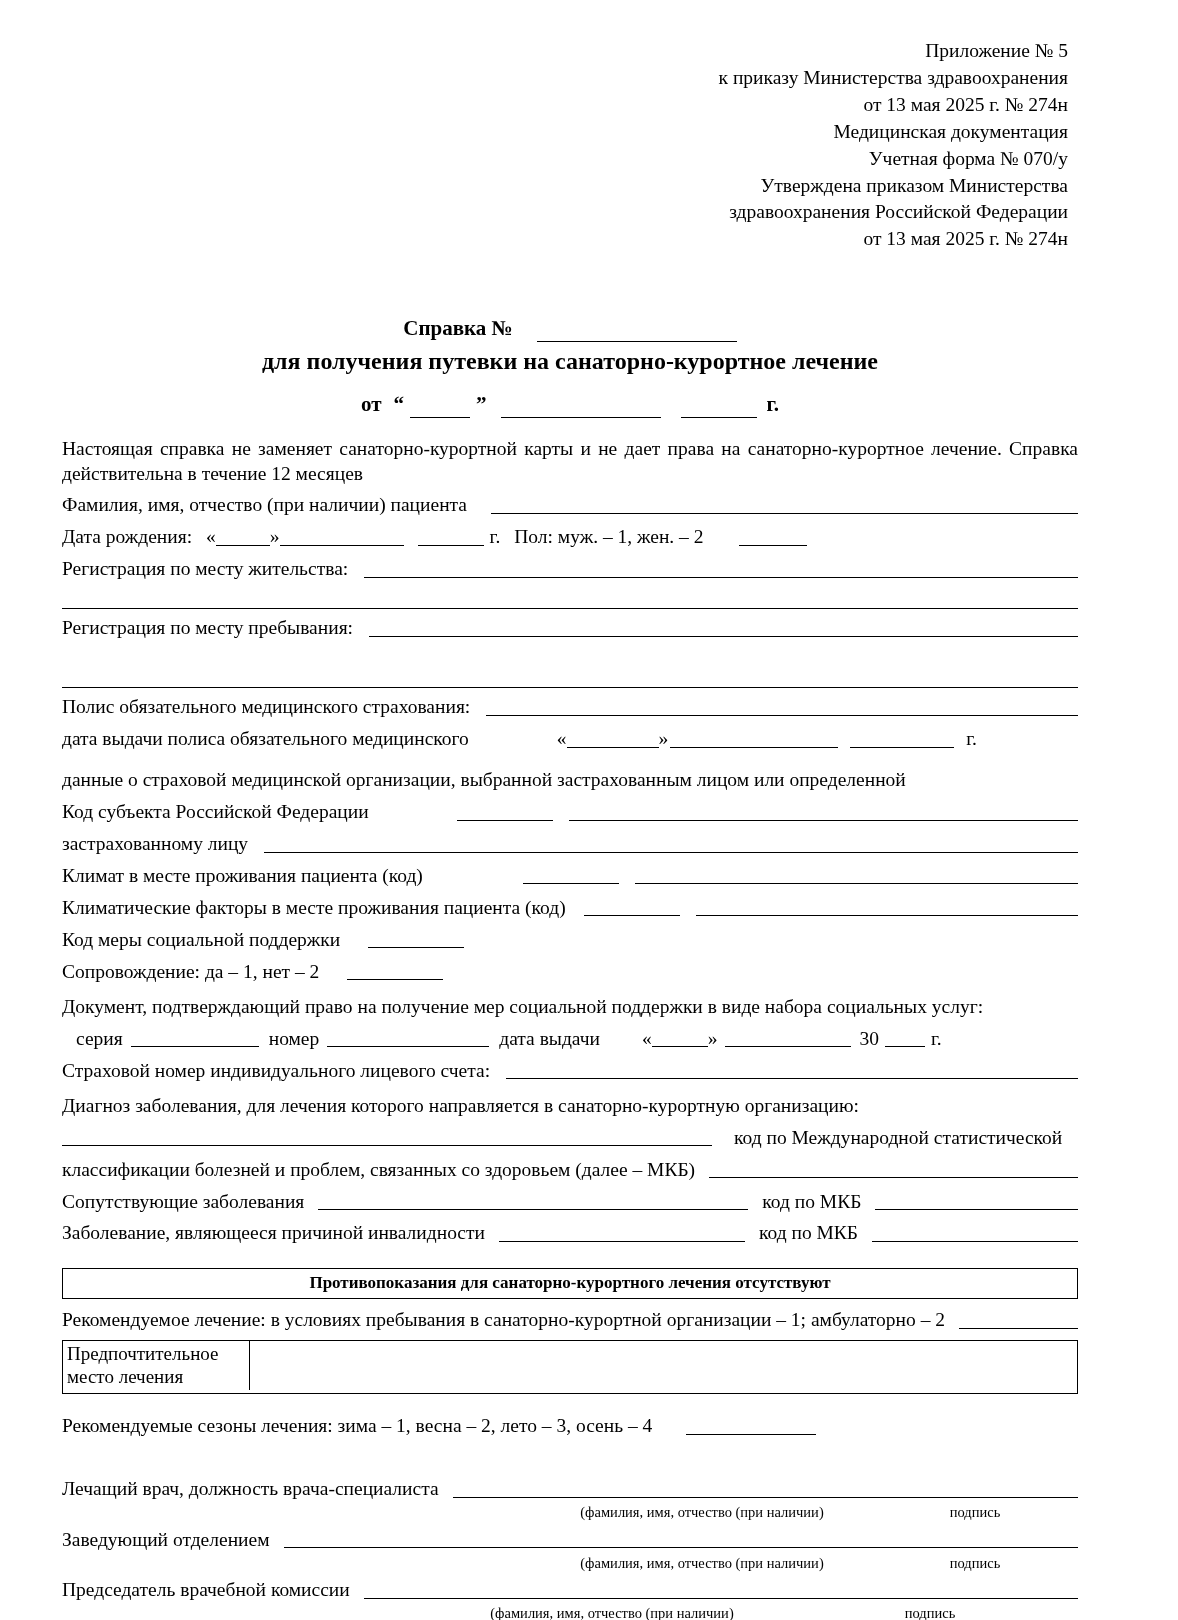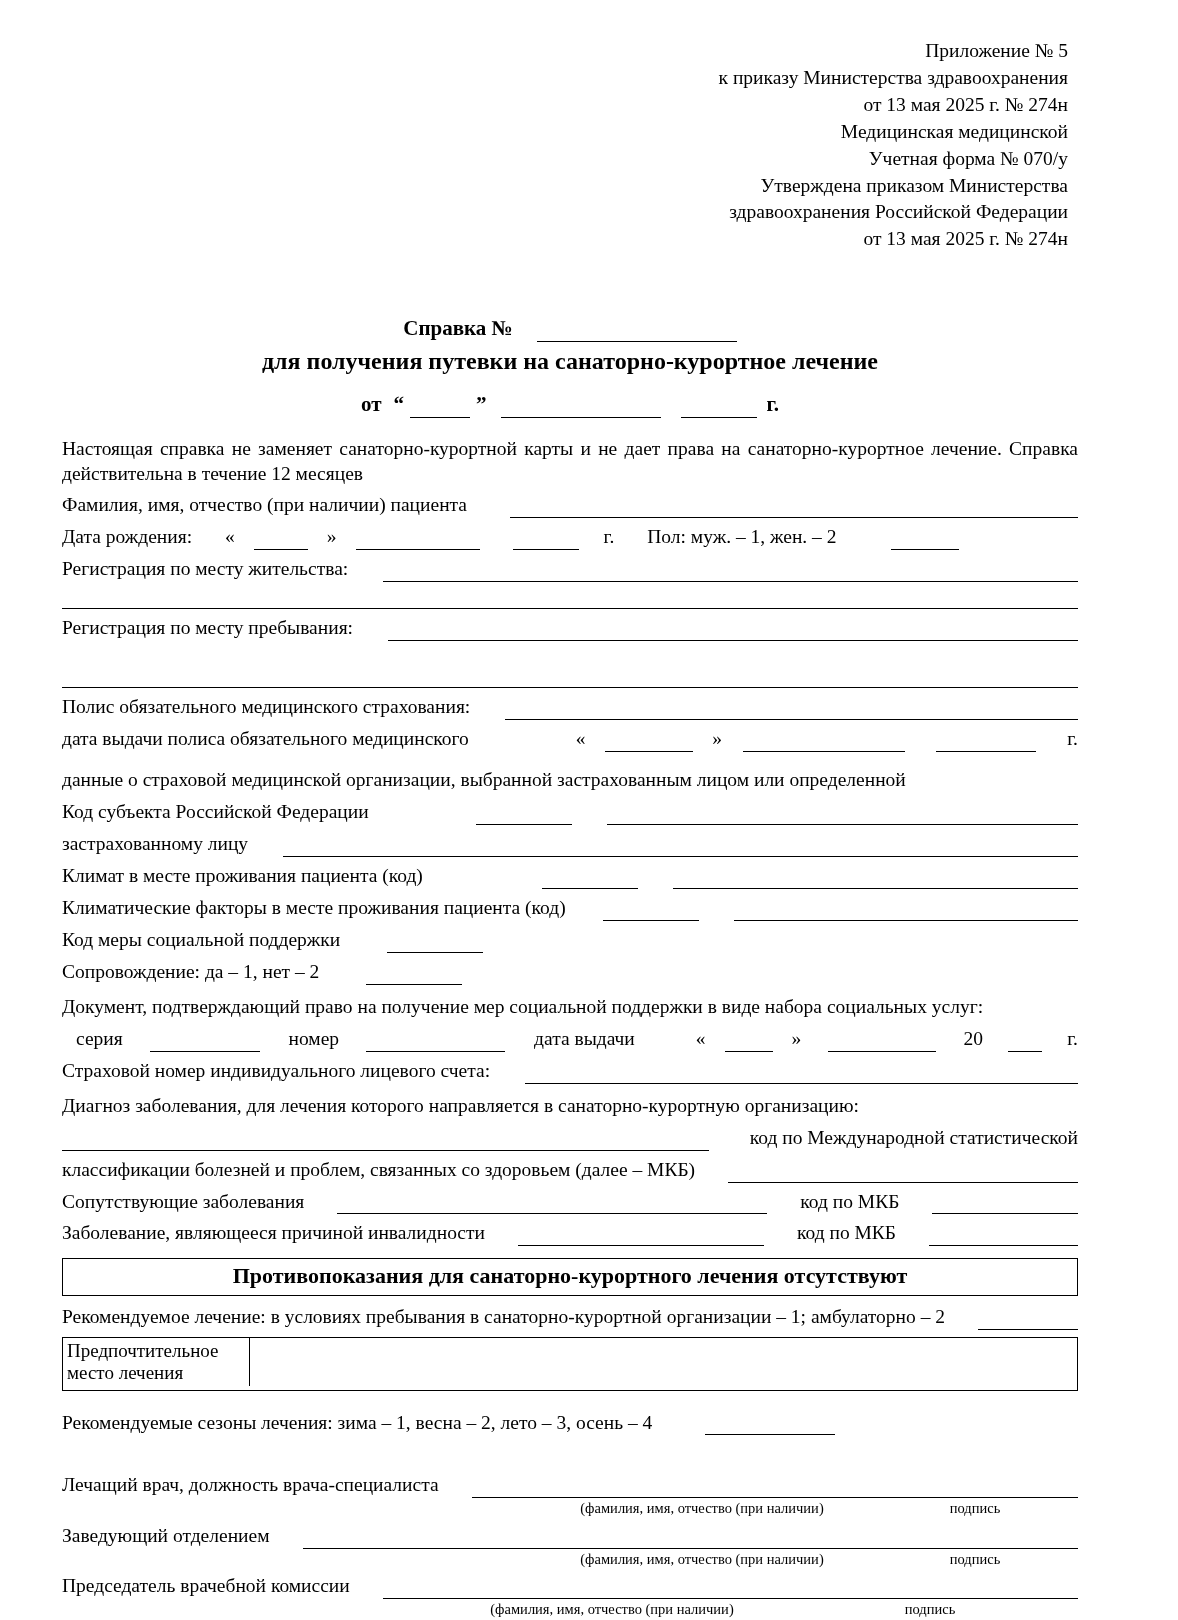--- a/index.html
+++ b/index.html
@@ -73,42 +73,40 @@
   }
 
   
   .para {
     margin-top: 18px;
     text-align: justify;
     line-height: 1.3;
   }
   .row {
     display: flex;
-    align-items: flex-end;
     margin-top: 7px;
     white-space: nowrap;
-    gap: 19px;
   }
   .row .grow { flex: 1 1 auto; }
   .row .txt { white-space: nowrap; }
 
   .fullline {
     border-bottom: 1.3px solid #000;
     height: 22px;
     margin-top: 4px;
   }
 
   
   .boxed {
     border: 1.4px solid #000;
     text-align: center;
     font-weight: bold;
     padding: 3px 0 4px;
-    margin-top: 12px;
-    font-size: 22px;
+    margin-top: 22px;
+    font-size: 17px;
   }
   .pref-box {
     display: flex;
     border: 1.4px solid #000;
     margin-top: 7px;
     min-height: 52px;
     flex-direction: column;
   }
   .pref-box .left {
     width: 178px;
@@ -129,21 +127,21 @@
 </style>
 </head>
 <body>
 
 <div class="page">
 
   <div class="header">
     <div>Приложение № 5</div>
     <div>к приказу Министерства здравоохранения</div>
     <div>от 13 мая 2025 г. № 274н</div>
-    <div>Медицинская медицинской</div>
+    <div>Медицинская документация</div>
     <div>Учетная форма № 070/у</div>
     <div>Утверждена приказом Министерства</div>
     <div>здравоохранения Российской Федерации</div>
     <div>от 13 мая 2025 г. № 274н</div>
   </div>
 
   <div class="title-block">
     <div class="title-row1">
       <span class="lbl">Справка №</span>
       <span class="ln-t" style="width:200px"></span>
@@ -244,21 +242,21 @@
   <div class="row">
     <span style="margin-left:14px">серия</span>
     <span class="ln" style="width:128px;margin-left:8px"></span>
     <span style="margin-left:10px">номер</span>
     <span class="ln" style="width:162px;margin-left:8px"></span>
     <span style="margin-left:10px">дата выдачи</span>
     <span style="margin-left:42px">«</span>
     <span class="ln" style="width:56px"></span>
     <span>»</span>
     <span class="ln" style="width:126px;margin-left:8px"></span>
-    <span style="margin-left:8px">20</span>
+    <span style="margin-left:8px">30</span>
     <span class="ln" style="width:40px;margin-left:6px"></span>
     <span style="margin-left:6px">г.</span>
   </div>
 
   <div class="row">
     <span class="txt">Страховой номер индивидуального лицевого счета:</span>
     <span class="ln grow" style="margin-left:16px"></span>
   </div>
 
   <div style="margin-top:10px">Диагноз заболевания, для лечения которого направляется в санаторно-курортную организацию:</div>

